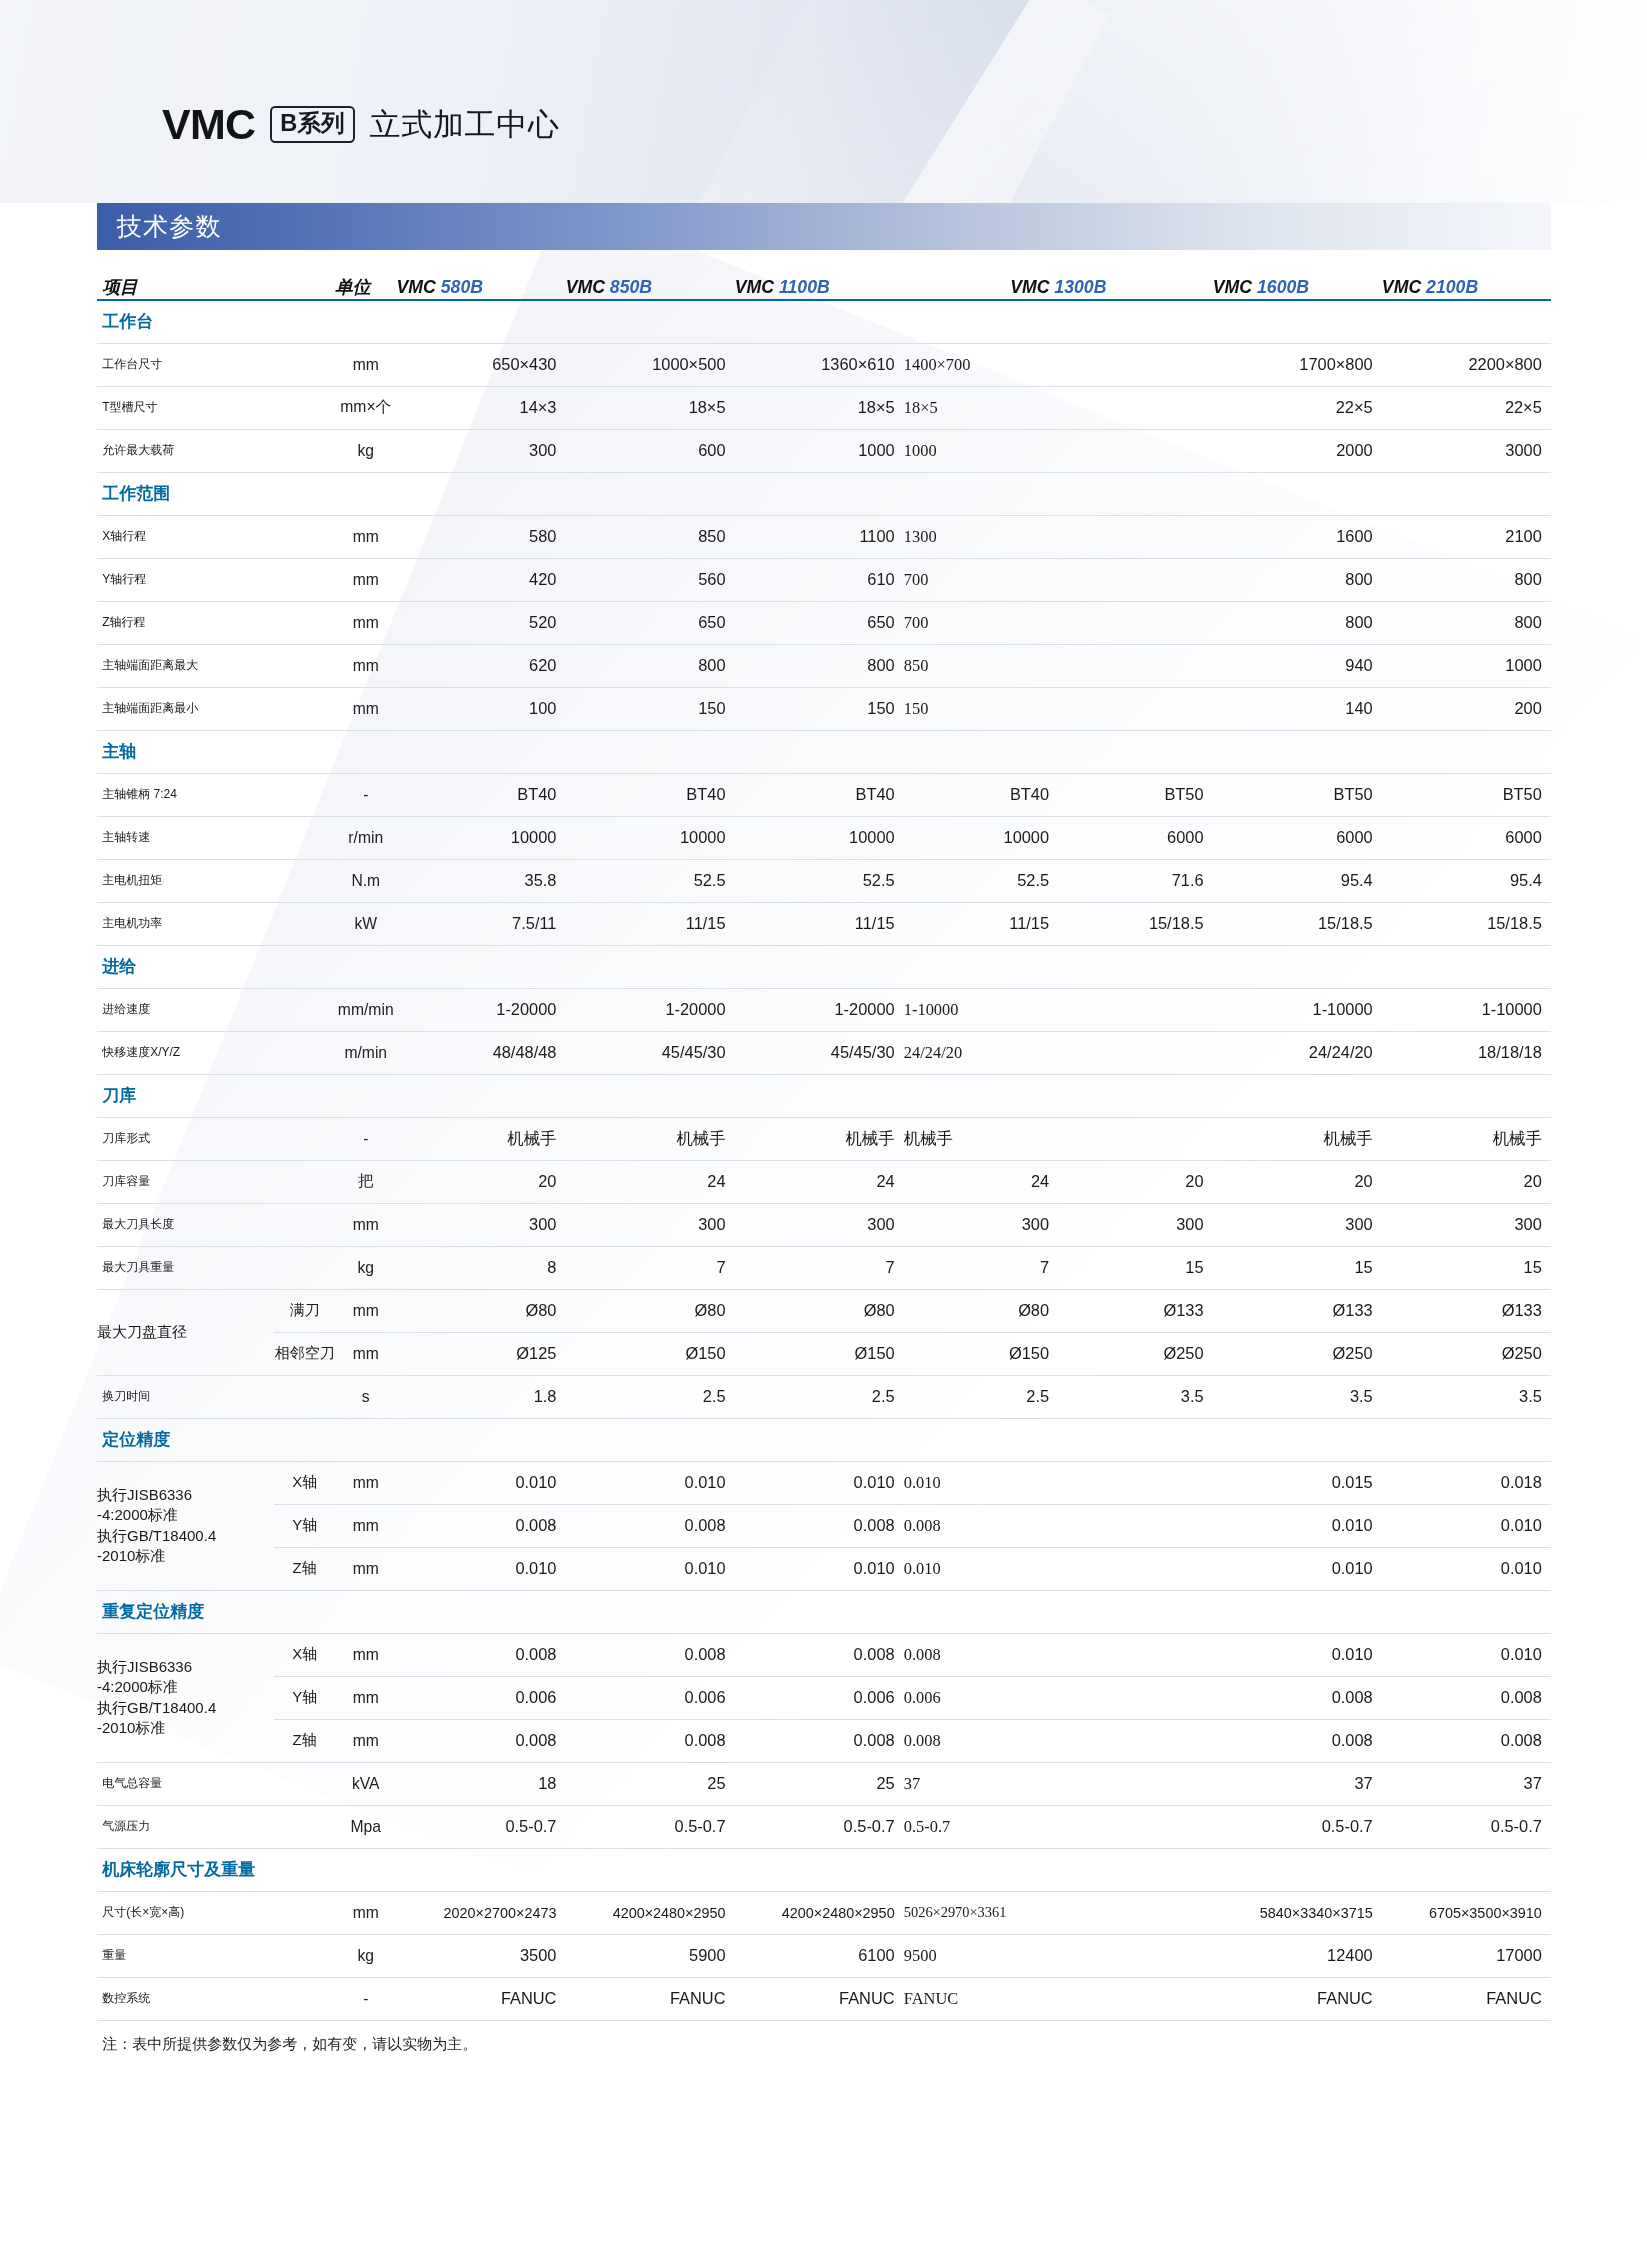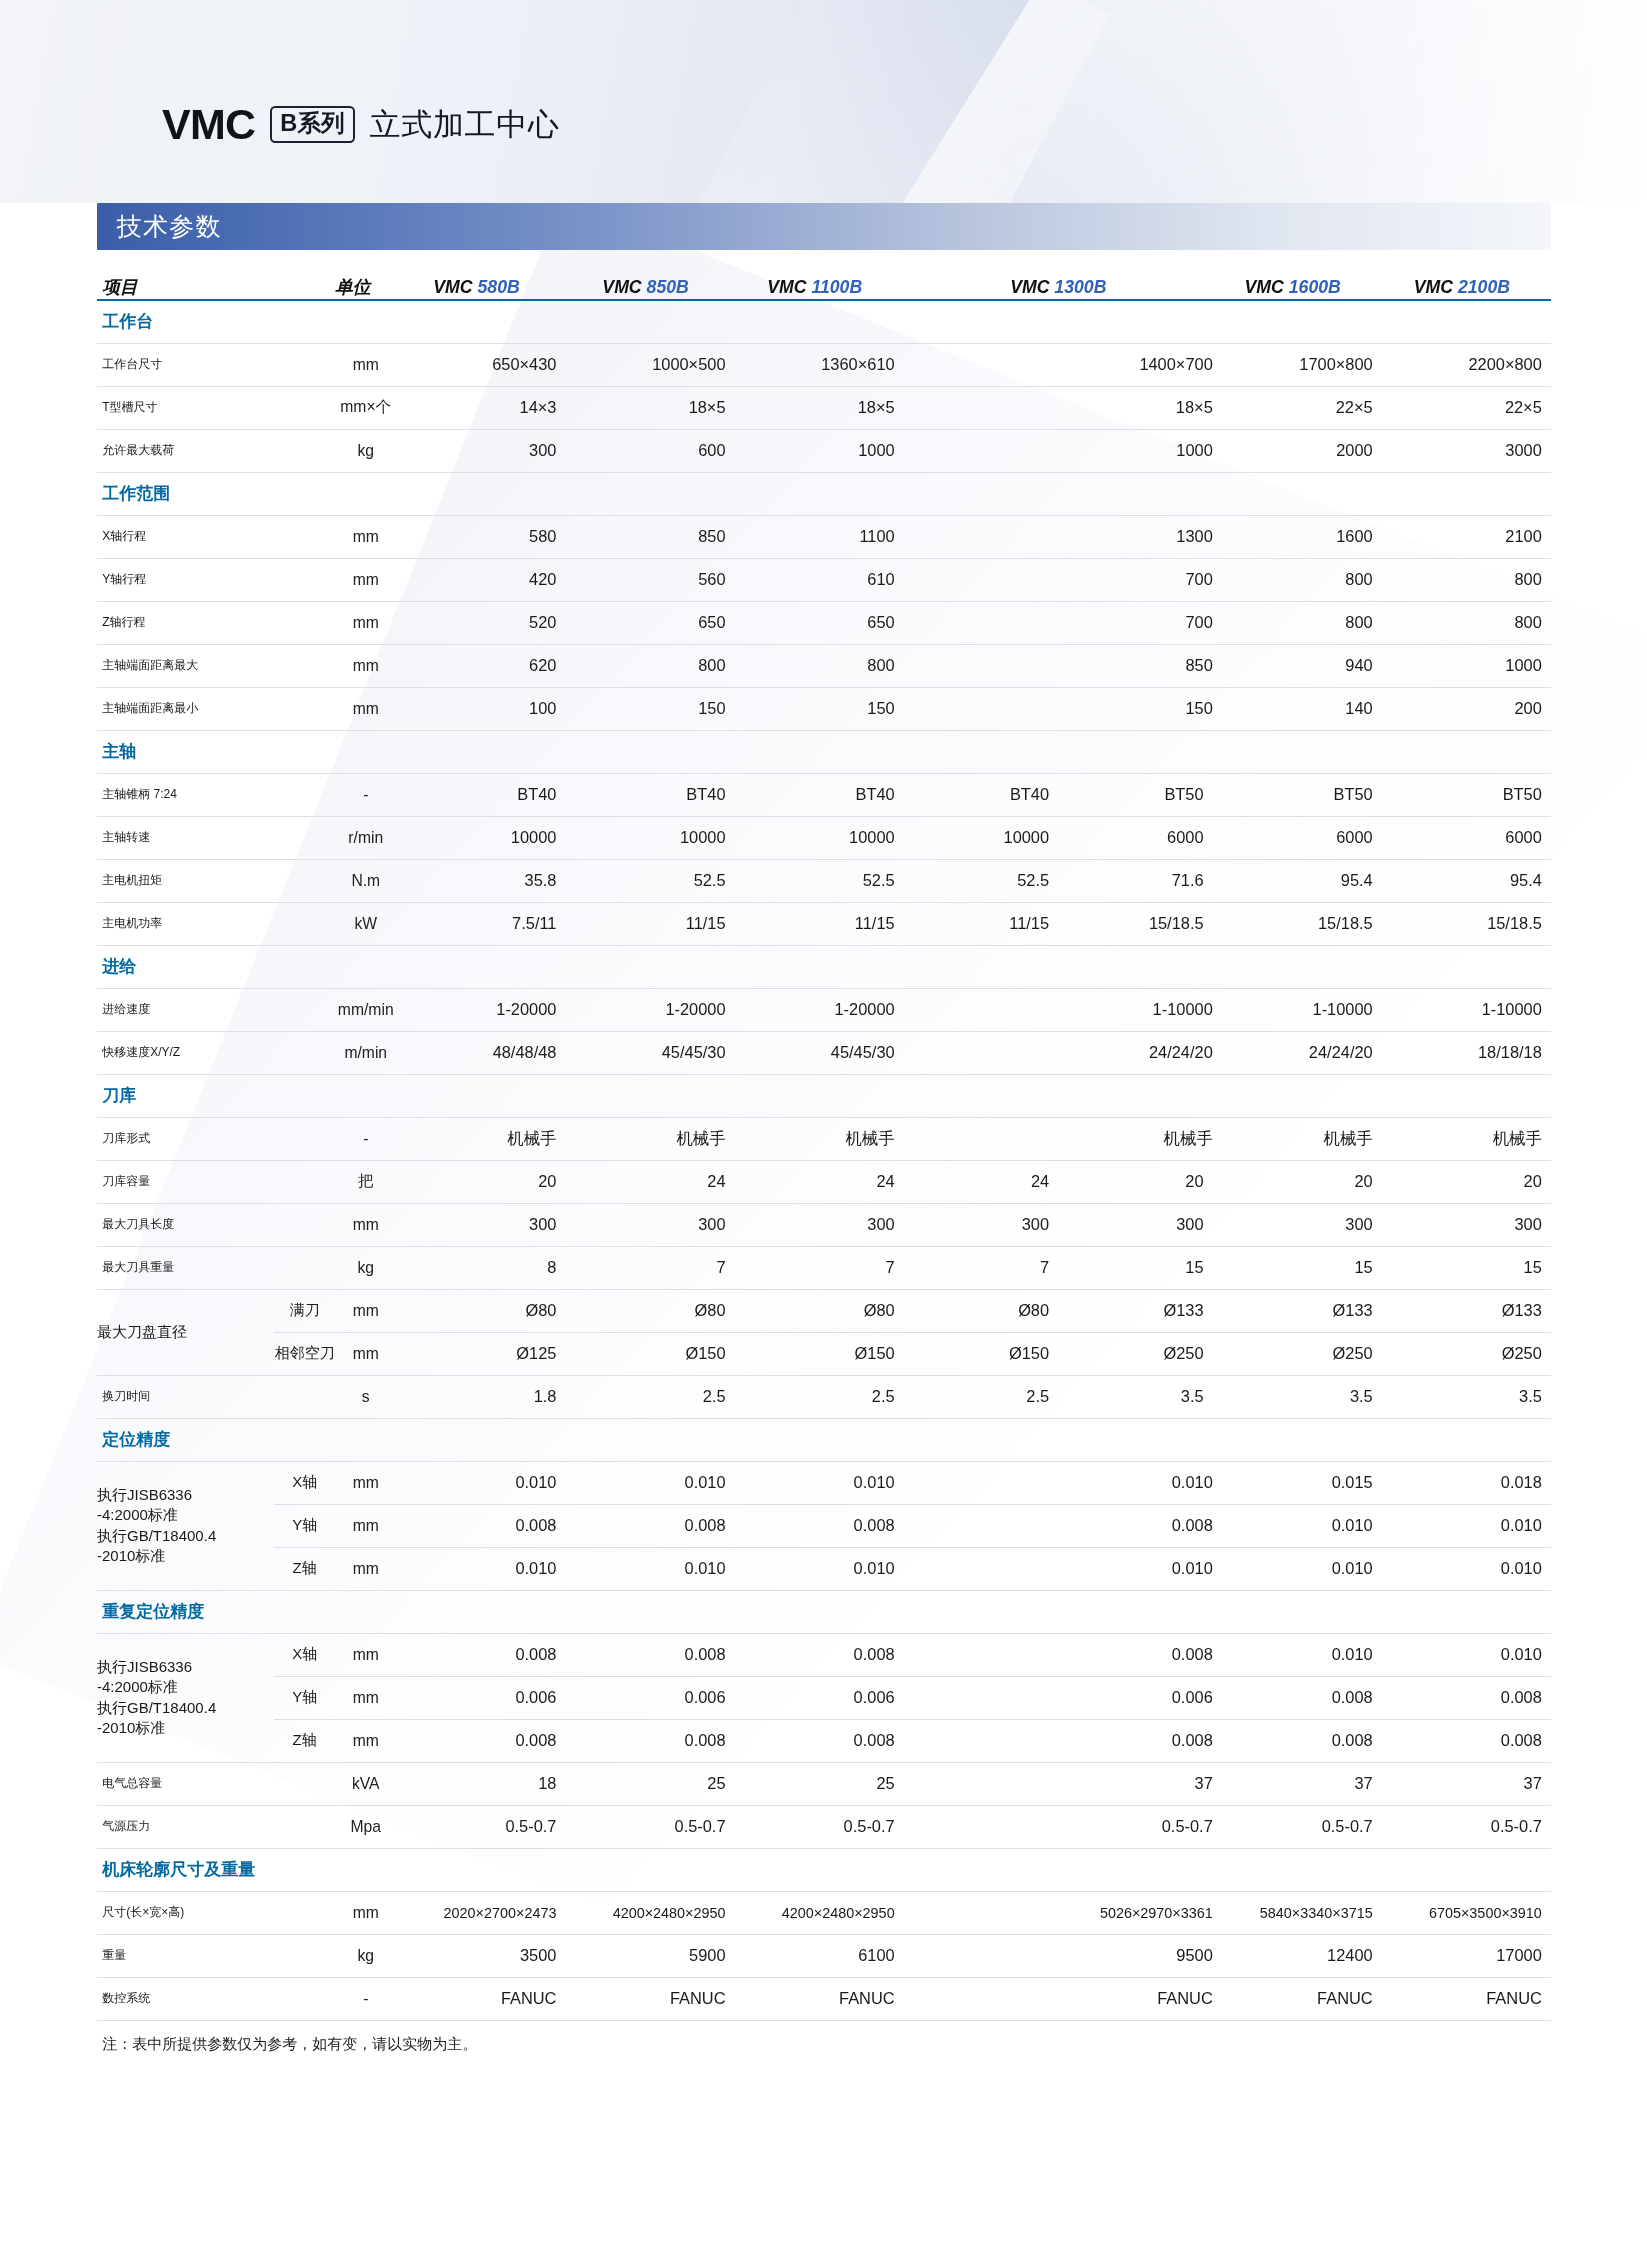--- a/index.html
+++ b/index.html
@@ -119,38 +119,38 @@
     vertical-align: middle;
   }
   .hdr td {
     font-size: 17.7px;
     font-weight: bold;
     padding: 11.8px 0 14.4px 0;
     border-bottom: 2px solid #0369a1;
     color: #111;
     font-style: italic;
   }
-  .hdr td.model { text-align: center; padding-right: 9.2px; }
+  .hdr td.model { text-align: left; padding-right: 9.2px; }
   .hdr td.item  { text-align: left; padding-left: 5.2px; }
   .hdr td.unit  { text-align: left; }
   .model-b { color: #2f62b8; font-weight: bold; }
 
   tr.data td {
     border-bottom: 0.7px solid #dcdfe6;
     height: 43px;
     color: #1a1a1a;
   }
   tr.data td.item {
     text-align: left;
     padding-left: 5.2px;
     font-size: 12px;
   }
   tr.data td.unit { text-align: center; font-size: 15.7px; color: #222; margin-left: 44px; }
   tr.data td.val  { text-align: right; padding-right: 9.2px; font-size: 16.4px; }
-  tr.data td.val.centered { text-align: right; padding-right: 0; }
+  tr.data td.val.centered { text-align: left; padding-right: 0; font-family: Liberation Serif, serif; }
 
   tr.group td {
     border-bottom: 0.7px solid #dcdfe6;
     height: 43px;
     font-size: 17px;
     font-weight: bold;
     padding-left: 5.2px;
     color: #0369a1;
   }
   tr.group td.blank { border-bottom: 0.7px solid #dcdfe6; }

